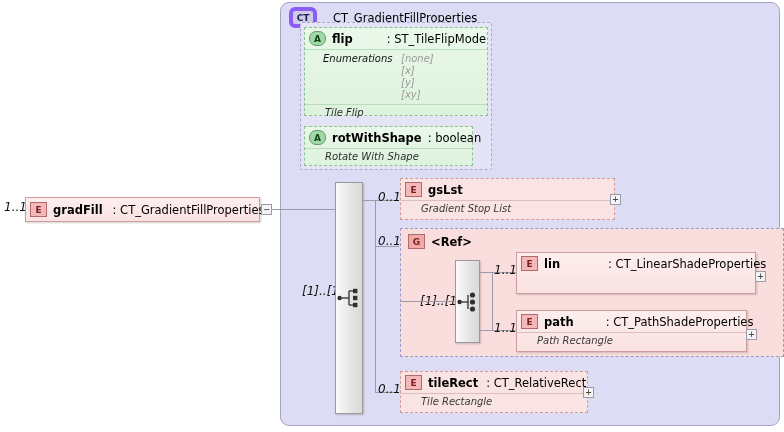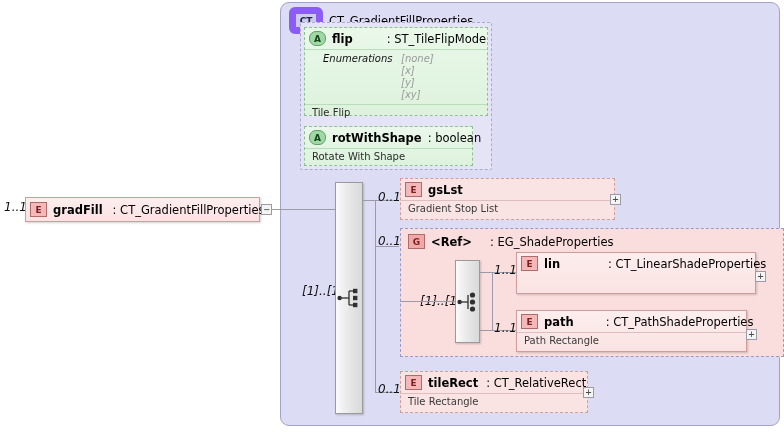--- a/index.html
+++ b/index.html
@@ -48,23 +48,24 @@
     background: linear-gradient(to bottom, #fdeeee 0%, #fae2e2 100%);
     box-shadow: 1px 1px 2px rgba(0,0,0,0.18);
   }
   .node.dashed { border-style: dashed; background: #fae3e3; box-shadow: none; }
   .node-head {
     display: flex; align-items: center;
     padding: 3px 5px 3px 4px;
     white-space: nowrap;
   }
   .node-annot {
+    font-style: italic;
     font-size: 10px;
     color: #3a3a3a;
-    padding: 2px 6px 3px 7px;
+    padding: 2px 6px 3px 20px;
     border-top: 1px solid #ddbdbd;
     white-space: nowrap;
   }
 
   
   .badge {
     width: 15px; height: 13px;
     border: 1px solid #b06a6a;
     background: #f5b8b8;
     color: #7a1f1f;
@@ -105,27 +106,27 @@
 
   
   .ct-box {
     border: 1px solid #a3a3c8;
     border-radius: 9px;
     background: #dcdcf4;
   }
   .ct-head { display: flex; align-items: center; padding: 4px 0 0 8px; }
   .ct-badge {
     width: 20px; height: 13px;
-    border: 7px solid #8b5cf6;
+    border: 4px solid #8b5cf6;
     border-radius: 6px;
     background: #ccccea;
     color: #20204a;
     font-size: 9px; font-weight: bold;
     display: inline-flex; align-items: center; justify-content: center;
-    margin-right: 6px; flex: none;
+    margin-right: 16px; flex: none;
   }
   .ct-title { font-size: 11.5px; color: #000; }
 
   .inner-panel {
     border: 1px dashed #a9a9cf;
     background: #e4e4f6;
     border-radius: 2px;
   }
   .grp-panel {
     border: 1px dashed #9a9ac8;
@@ -222,21 +223,20 @@
   <div class="node-annot">Gradient Stop List</div>
 </div>
 <div class="abs exp" style="left:610px; top:194px;">+</div>
 
 <div class="abs card" style="left:378px; top:234px;">0..1</div>
 
 <div class="abs grp-panel" style="left:400px; top:228px; width:384px; height:129px;">
   <div class="node-head" style="padding:5px 5px 2px 7px;">
     <span class="badge grp">G</span>
     <span class="nm">&lt;Ref&gt;</span>
-    <span class="ty" style="margin-left:18px;">: EG_ShadeProperties</span>
   </div>
 </div>
 
 <div class="abs card" style="left:420px; top:294px;">[1]..[1]</div>
 <div class="abs line-h" style="left:400px; top:301px; width:55px;"></div>
 
 <div class="abs comp" style="left:455px; top:260px; width:25px; height:83px; display:flex; align-items:center; justify-content:center;">
   <svg width="22" height="20" viewBox="0 0 22 20">
     <line x1="2" y1="10" x2="8" y2="10" stroke="#303030" stroke-width="1.3"></line>
     <circle cx="2.6" cy="10" r="2.2" fill="#303030"></circle>

